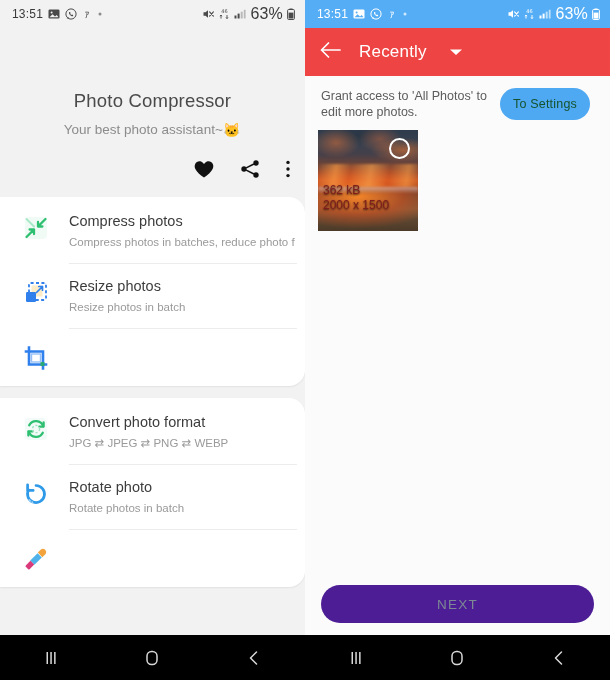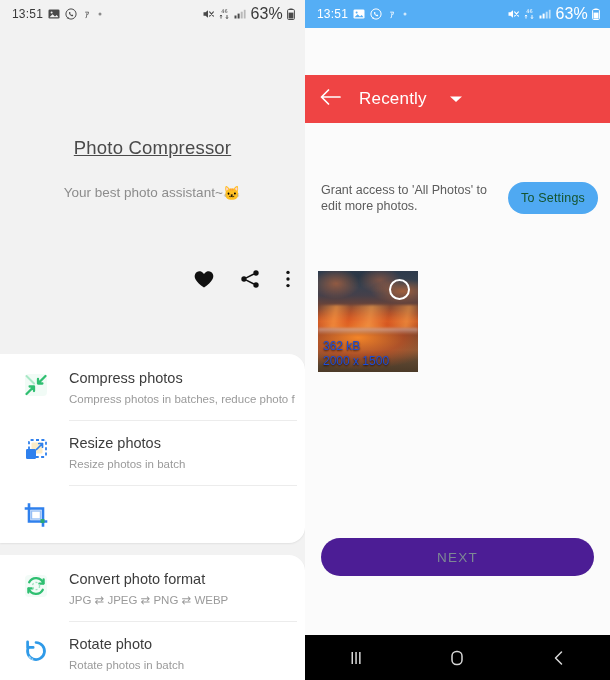--- a/index.html
+++ b/index.html
@@ -3,38 +3,38 @@
 <meta charset="utf-8">
 <style>
   * { margin:0; padding:0; box-sizing:border-box; }
   html,body { width:610px; height:680px; }
   body {
     font-family:"Liberation Sans", sans-serif;
     background:#ffffff;
     overflow:hidden;
   }
   .screens { display:flex; width:610px; height:680px; }
-  .screen { width:305px; height:680px; position:relative; overflow:hidden;gap:47px; }
+  .screen { width:305px; height:680px; position:relative; overflow:hidden; }
 
   
   .left { background:#f2f2f2; display:flex; flex-direction:column; }
   .statusbar {
     height:28px; display:flex; align-items:center; padding:0 10px 0 12px;
     font-size:11.5px; color:#3a3a3a; flex-shrink:0;
   }
   .sb-left { display:flex; align-items:center; gap:5px; }
   .sb-right { margin-left:auto; display:flex; align-items:center; gap:4px; }
   .sb-time { font-size:12px; letter-spacing:.2px; }
   .sb-ico { display:inline-flex; align-items:center; }
   .sb-pct { font-size:16px; letter-spacing:.2px; }
 
   .hero { flex-shrink:0; padding-top:62px; text-align:center; }
-  .app-title { font-size:18.5px; color:#4a4a4a; letter-spacing:.2px;text-decoration:underline; }
+  .app-title { font-size:18.5px; color:#4a4a4a; letter-spacing:.2px; }
   .app-sub {
-    margin-top:26px; font-size:13.5px; color:#8c8c8c;
+    margin-top:10px; font-size:13.5px; color:#8c8c8c;
     display:flex; justify-content:center; align-items:center; gap:1px;
   }
   .cat { font-size:14px; line-height:1; }
 
   .hero-actions {
     display:flex; justify-content:flex-end; align-items:center;
     gap:24px; padding:22px 14px 0 0;
   }
   .hero-actions .act { cursor:pointer; display:inline-flex; }
 
@@ -58,21 +58,21 @@
   .right { background:#fbfbfb; display:flex; flex-direction:column; }
   .right .statusbar { color:#ffffff; background:#55aef5; }
   .appbar {
     background:#ef4444; height:48px; display:flex; align-items:center;
     padding:0 14px; flex-shrink:0; gap:18px;
   }
   .appbar-title { color:#fff; font-size:17px; letter-spacing:.2px; }
   .caret { margin-left:4px; display:inline-flex; }
 
   .grantbar {
-    display:flex; align-items:center; padding:12px 12px 10px 16px; gap:10px;
+    display:flex; align-items:center; padding:12px 20px 10px 16px; gap:10px;
     background:#fbfbfb; flex-shrink:0;
   }
   .grant-txt { font-size:12.5px; color:#5c5c5c; line-height:16px; flex:1; }
   .to-settings {
     background:#4fa9f2; color:#14532d; border:none; border-radius:18px;
     font-size:12.5px; padding:9px 13px; font-family:inherit; cursor:pointer;
     white-space:nowrap; letter-spacing:.2px;
   }
 
   .grid { padding:0 0 0 13px; display:flex; flex-wrap:wrap; gap:8px; flex:1; align-content:flex-start; }
@@ -105,21 +105,21 @@
     position:absolute; left:0; right:0; top:56%; height:6%;
     background:linear-gradient(180deg, rgba(215,215,220,.55), rgba(120,110,105,.2));
     filter:blur(1.2px);
   }
   .thumb-check {
     position:absolute; top:8px; right:8px; width:21px; height:21px;
     border:2.2px solid #ffffff; border-radius:50%; background:transparent;
     cursor:pointer;
   }
   .thumb-meta {
-    position:absolute; left:5px; bottom:3px; color:#1d4ed8;
+    position:absolute; left:5px; bottom:18px; color:#7f1d1d;
     text-shadow:0 1px 2px rgba(0,0,0,.75); line-height:15px;
   }
   .meta-size { font-size:12px; }
   .meta-dim { font-size:12px; }
 
   .next-wrap { padding:0 16px 12px 16px; flex-shrink:0; }
   .next-btn {
     width:100%; height:38px; border:none; border-radius:19px;
     background:#4c1d95; color:#7d8894; font-size:13.5px; letter-spacing:1.2px;
     font-family:inherit; cursor:pointer;

